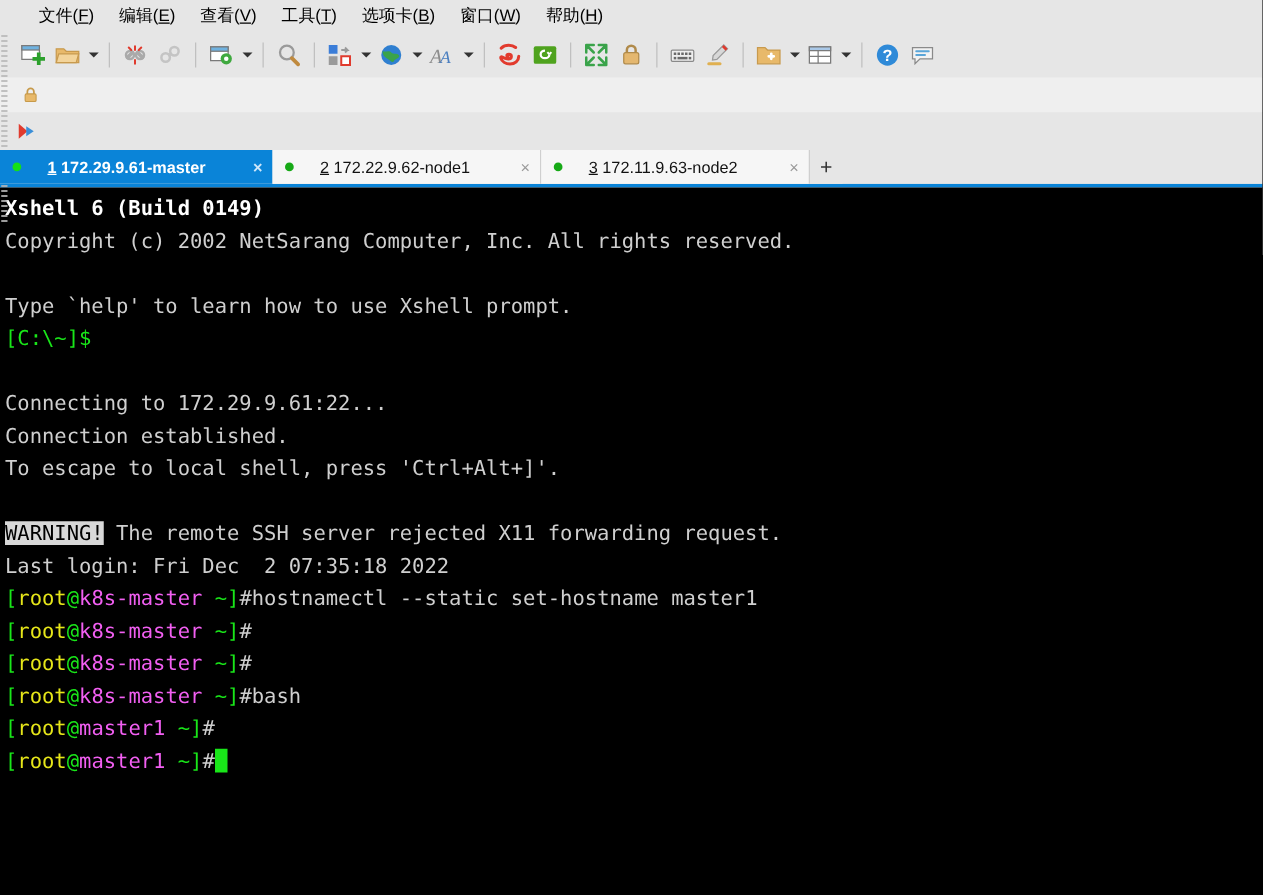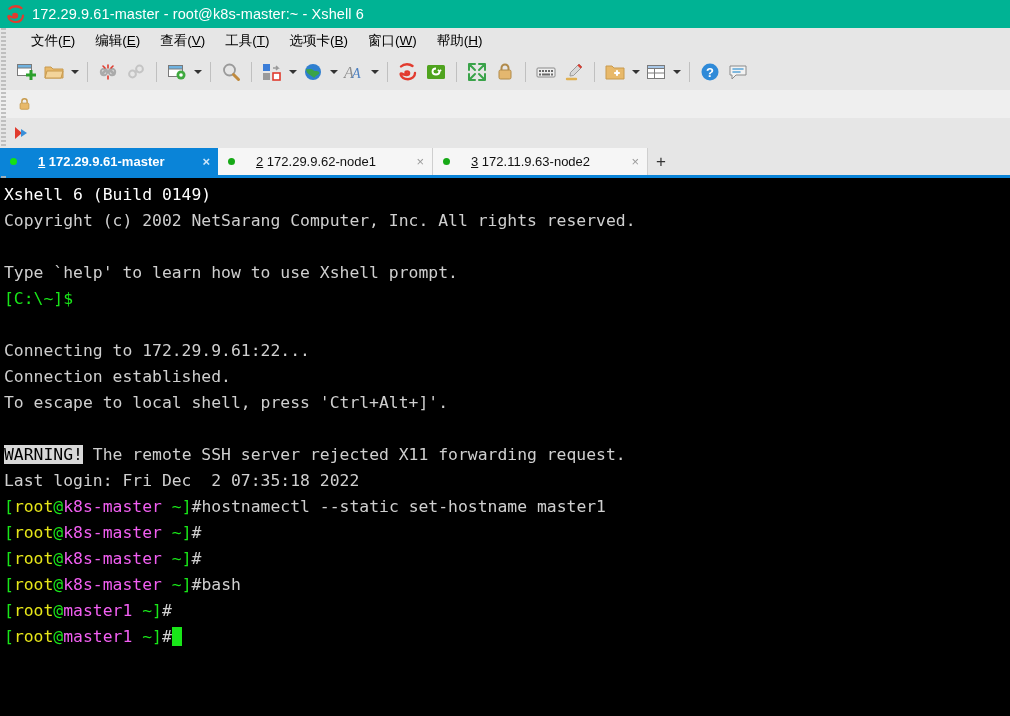--- a/index.html
+++ b/index.html
@@ -189,44 +189,37 @@
     color: #cfcfcf;
     font-family: "DejaVu Sans Mono", "Liberation Mono", monospace;
     font-size: 16.4px;
     line-height: 26px;
     padding: 4px 0 0 4px;
     overflow: hidden;
     white-space: pre;
   }
   .term-line { white-space: pre; min-height: 26px; }
   .c-white   { color: #cfcfcf; }
-  .c-bwhite  { color: #ffffff; font-weight: normal; }
+  .c-bwhite  { color: #ffffff; font-weight: bold; }
   .c-green   { color: #19e619; }
   .c-yellow  { color: #e6e619; }
   .c-magenta { color: #f25ff2; }
   .c-inv     { background: #d8d8d8; color: #000000; }
   .cursor {
     display: inline-block;
     width: 10px; height: 19px;
     background: #19e619;
     vertical-align: -4px;
   }
 </style>
 </head>
 <body>
 
 <div id="app">
 
-  <div class="titlebar">
-    <svg class="title-logo" viewBox="0 0 20 20">
-      <path d="M17 11.5c0 3.6-3.1 6.5-7 6.5-3.6 0-6.8-2.1-7.6-4.8-.3-1 .4-1.6 1.1-1.1 1.4 1 3.1 1.6 4.9 1.6 1.6 0 2.7-.9 2.7-2.1 0-1.1-.8-1.8-2.1-1.8-1 0-1.7.5-1.7 1.2 0 .5.3.8.8.8.3 0 .5-.2.5-.4 0-.2-.1-.3-.3-.3" fill="none" stroke="#e23b2e" stroke-width="2.2" stroke-linecap="round"></path>
-      <path d="M3.5 4.6C5 3.2 7.2 2.3 9.7 2.3c2.3 0 4.3.7 5.7 1.9" fill="none" stroke="#e23b2e" stroke-width="2.4" stroke-linecap="round"></path>
-    </svg>
-    <div class="title-text">172.29.9.61-master - root@k8s-master:~ - Xshell 6</div>
-  </div>
 
   <div class="menubar">
     <div class="menu-item"><span>文件(</span><u>F</u><span>)</span></div>
     <div class="menu-item"><span>编辑(</span><u>E</u><span>)</span></div>
     <div class="menu-item"><span>查看(</span><u>V</u><span>)</span></div>
     <div class="menu-item"><span>工具(</span><u>T</u><span>)</span></div>
     <div class="menu-item"><span>选项卡(</span><u>B</u><span>)</span></div>
     <div class="menu-item"><span>窗口(</span><u>W</u><span>)</span></div>
     <div class="menu-item"><span>帮助(</span><u>H</u><span>)</span></div>
   </div>
@@ -428,21 +421,21 @@
   </div>
 
   <div class="tabbar">
     <div class="tab active" style="width:200px">
       <span class="tab-dot"></span>
       <span class="tab-label"><u>1</u>&nbsp;<span>172.29.9.61-master</span></span>
       <span class="tab-close">×</span>
     </div>
     <div class="tab" style="width:196px">
       <span class="tab-dot"></span>
-      <span class="tab-label"><u>2</u>&nbsp;<span>172.29.9.62-node1</span></span>
+      <span class="tab-label"><u>2</u>&nbsp;<span>172.22.9.62-node1</span></span>
       <span class="tab-close">×</span>
     </div>
     <div class="tab" style="width:196px">
       <span class="tab-dot"></span>
       <span class="tab-label"><u>3</u>&nbsp;<span>172.11.9.63-node2</span></span>
       <span class="tab-close">×</span>
     </div>
     <div class="tab-add">+</div>
   </div>
   <div class="tabbar-underline"></div>

